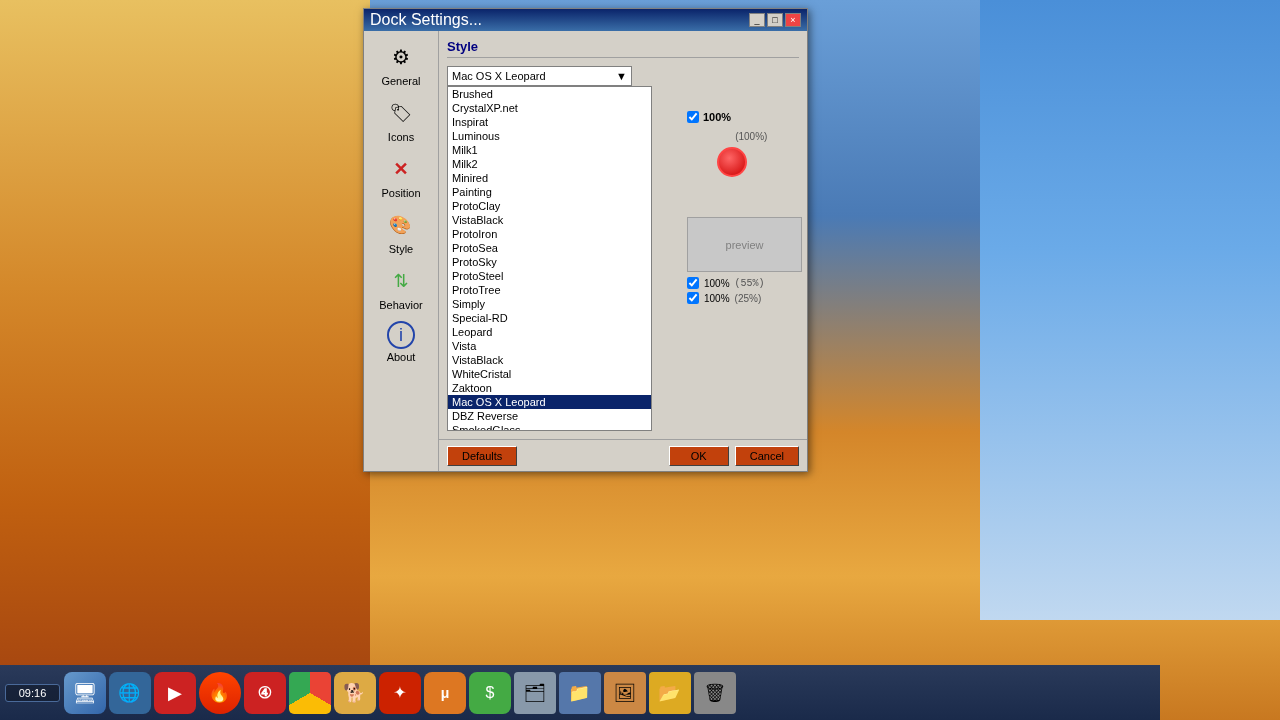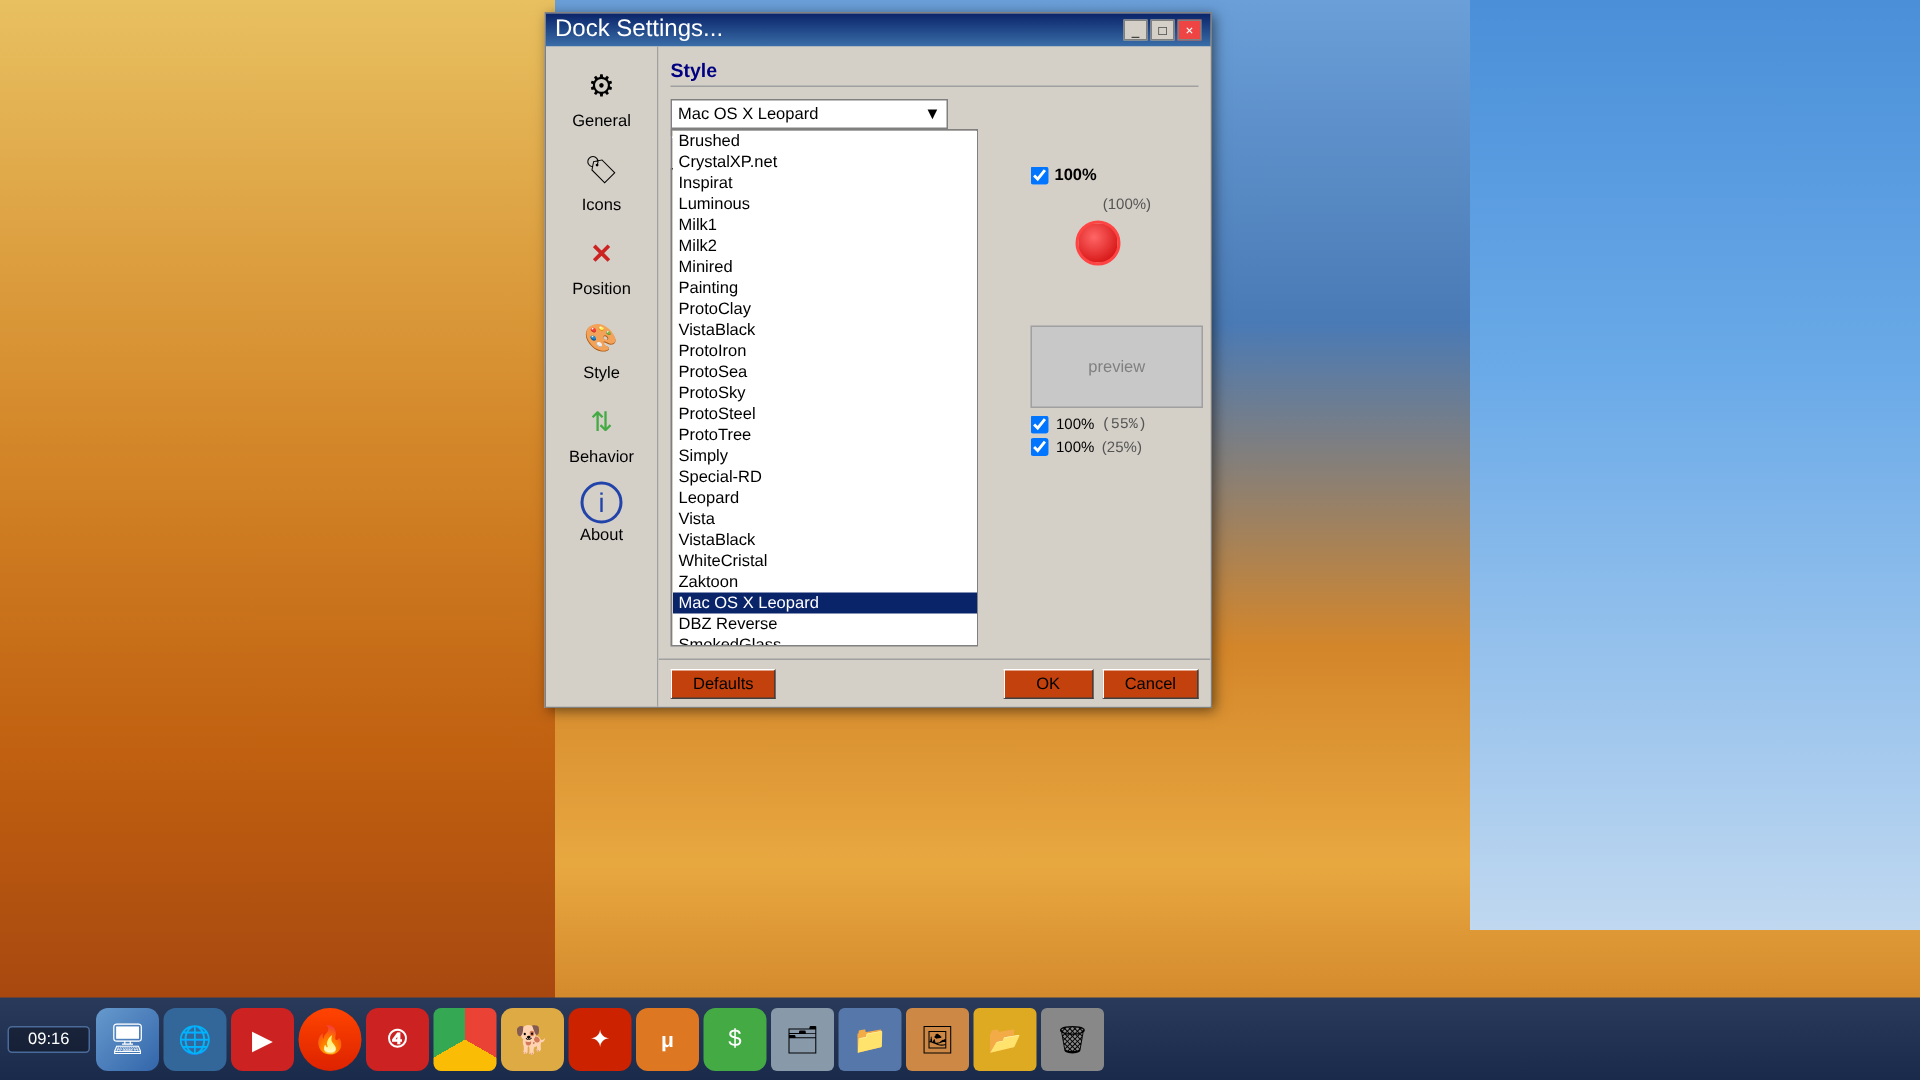--- a/index.html
+++ b/index.html
@@ -36,21 +36,21 @@
       width: 300px;
       height: 620px;
       background: linear-gradient(180deg, #4a8fd8 0%, #6aaae8 40%, #c0d8f0 100%);
     }
 
     
     .taskbar {
       position: absolute;
       bottom: 0;
       left: 0;
-      width: 1280px;
+      width: 1160px;
       height: 55px;
       background: linear-gradient(180deg, #2a3a5a 0%, #1a2a4a 100%);
       display: flex;
       align-items: center;
       padding: 0 5px;
       z-index: 10;
     }
 
     .taskbar-clock {
       color: white;

